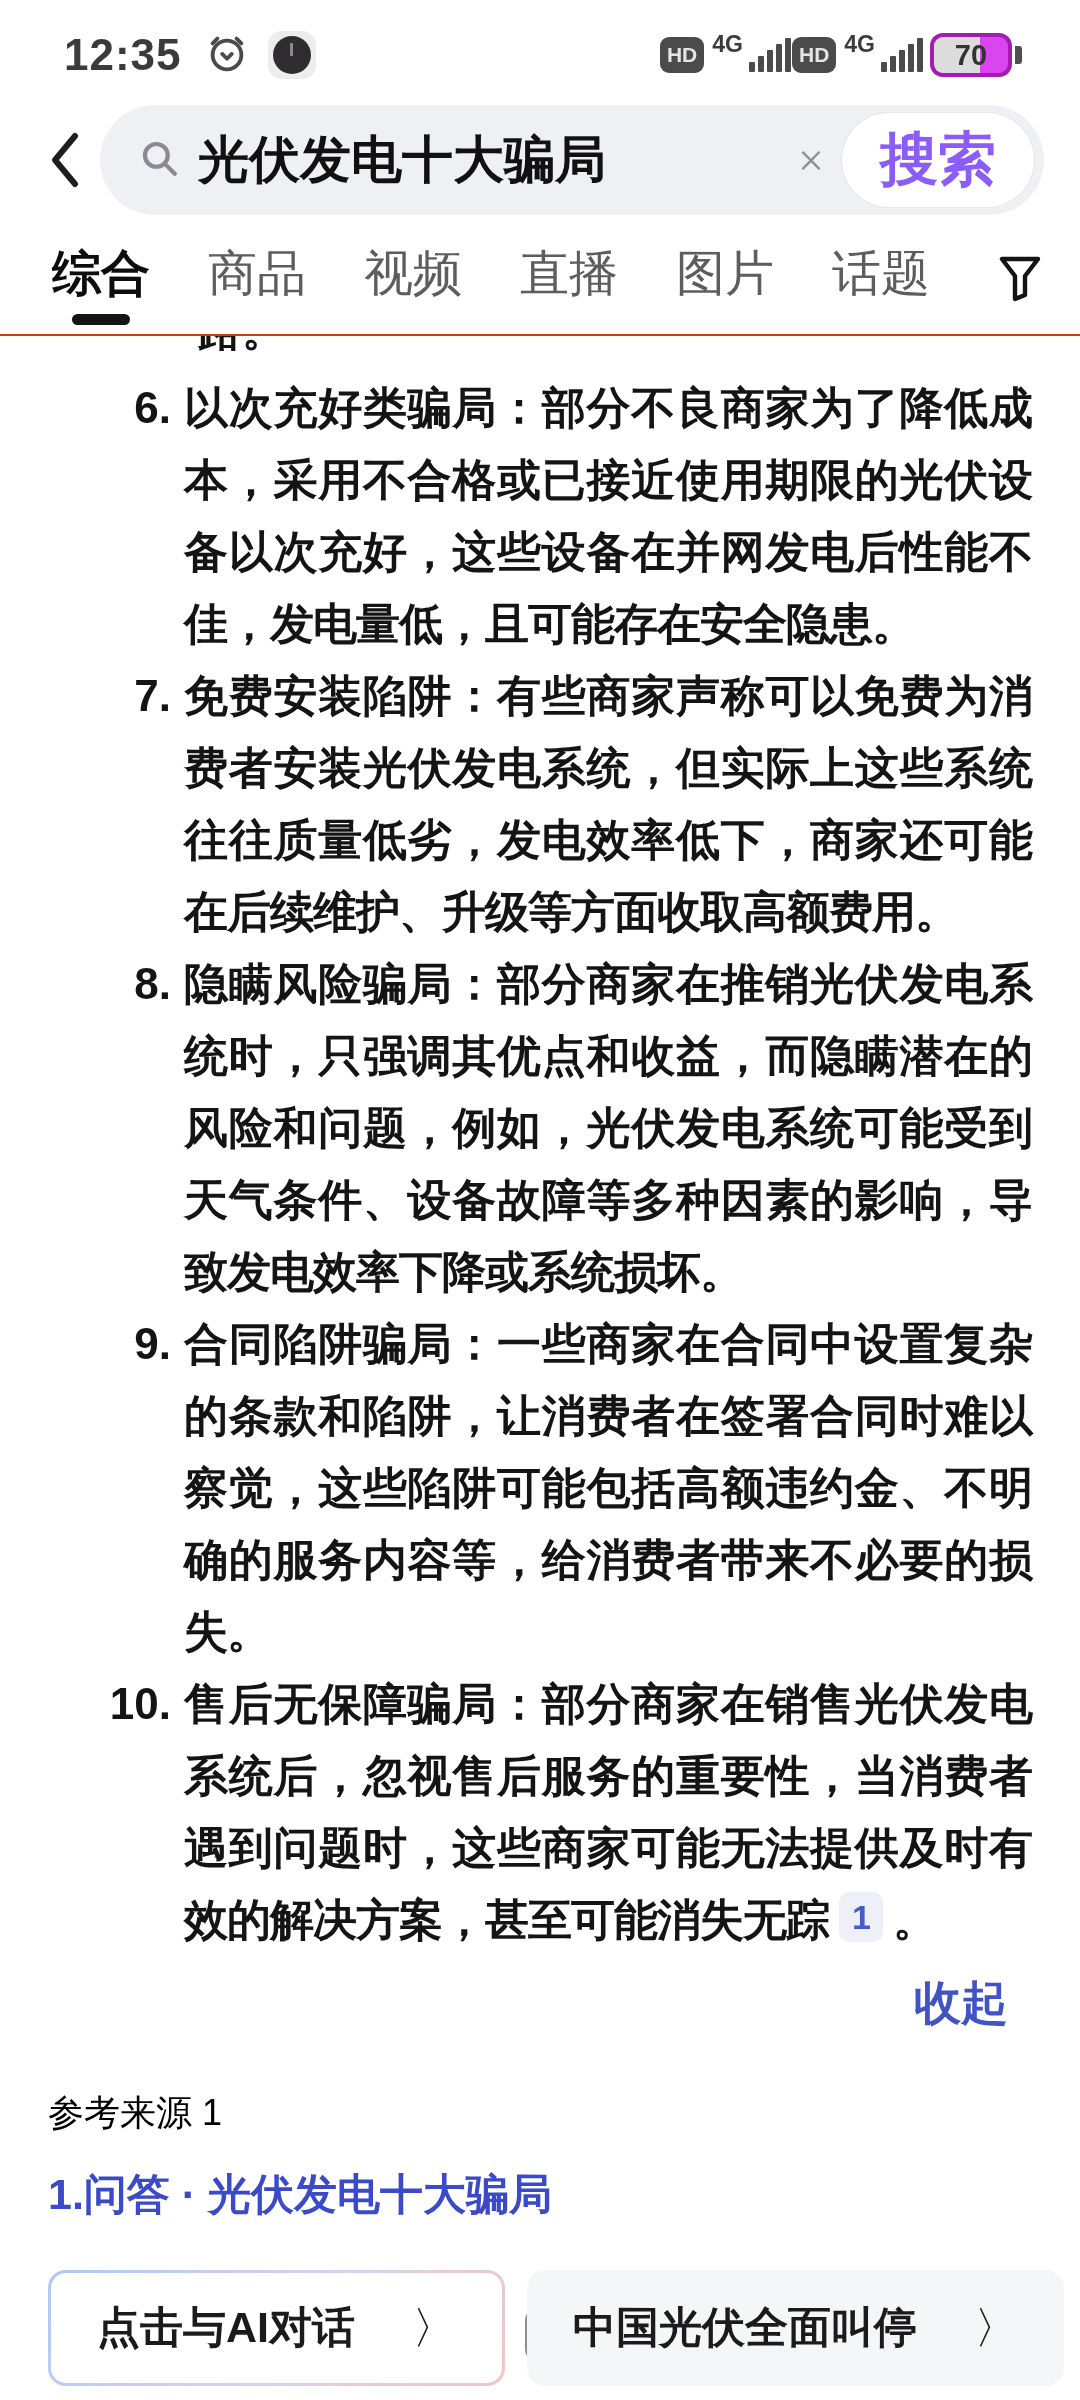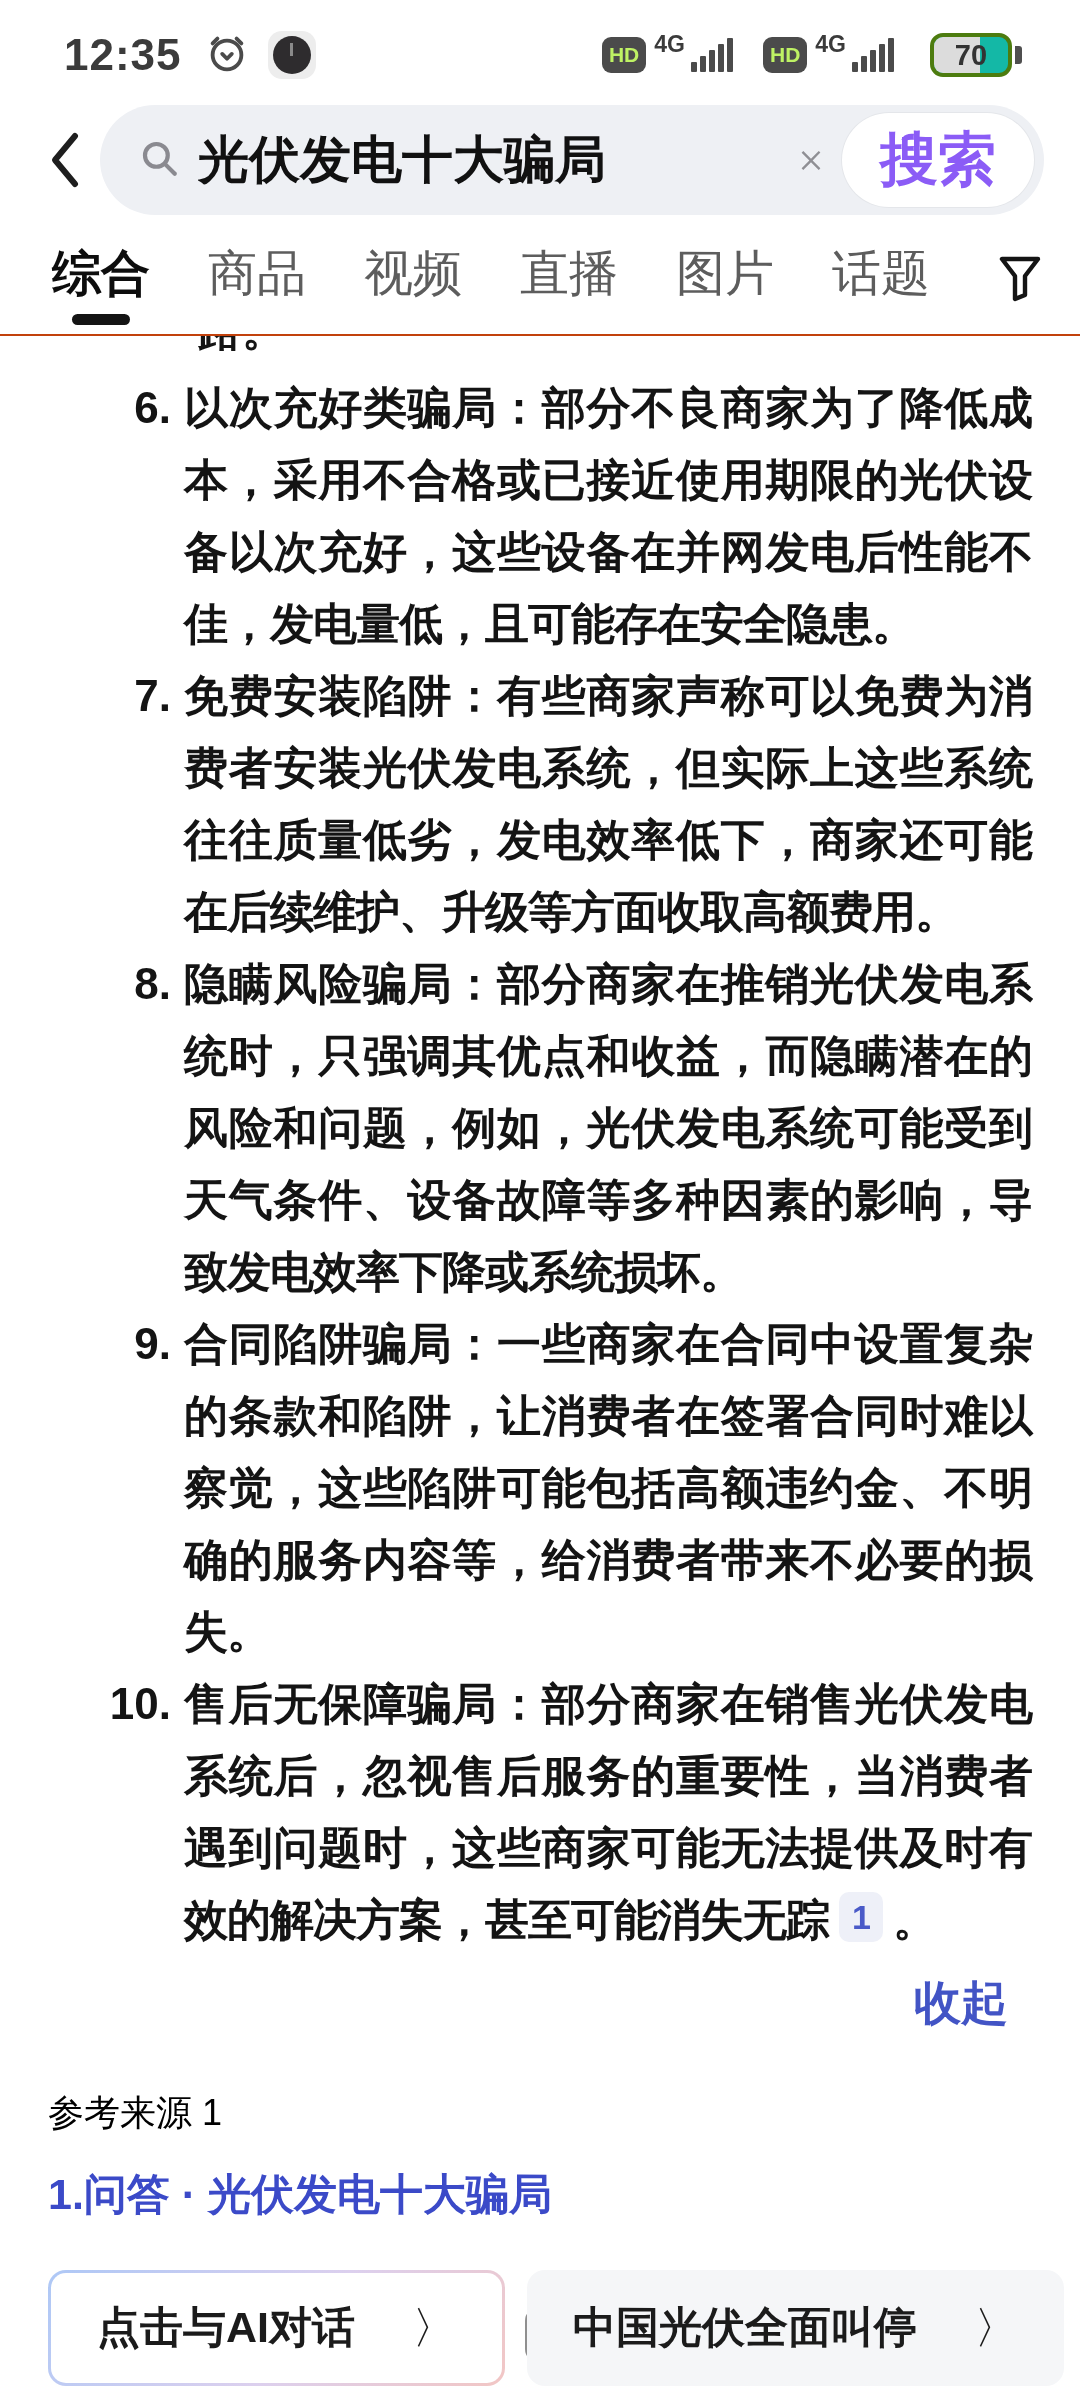--- a/index.html
+++ b/index.html
@@ -10,28 +10,28 @@
     font-family:"Liberation Sans","DejaVu Sans",sans-serif; color:#141414;
   }
   
   .statusbar { height:92px; display:flex; align-items:center; justify-content:space-between; padding:18px 58px 0 64px; }
   .sb-left, .sb-right { display:flex; align-items:center; }
   .sb-time { font-size:44px; font-weight:700; color:#3b3b3b; letter-spacing:1px; }
   .alarm-ic { margin-left:22px; }
   .clock-chip { margin-left:18px; width:48px; height:48px; border-radius:14px; background:#ededed; display:flex; align-items:center; justify-content:center; }
   .clock-face { width:38px; height:38px; border-radius:50%; background:#2e2c2e; position:relative; }
   .clock-face:after { content:""; position:absolute; left:17px; top:7px; width:3px; height:13px; background:#8a8a8a; }
-  .hd-badge { background:#4b4b4b; color:#bef264; font-size:21px; font-weight:700; border-radius:9px; padding:6px 7px; margin-right:8px; }
-  .net { display:flex; align-items:flex-end; margin-right:30px; }
+  .hd-badge { background:#4b4b4b; color:#e5e5e5; font-size:21px; font-weight:700; border-radius:9px; padding:6px 7px; margin-right:8px; }
+  .net { display:flex; align-items:flex-end; margin-right:1px; }
   .net-g { font-size:23px; font-weight:700; color:#3b3b3b; margin-right:3px; transform:translateY(-14px); }
   .bars { display:flex; align-items:flex-end; }
   .bars i { display:block; width:6px; background:#4b4b4b; margin-left:3px; border-radius:1px; }
   .bars i:nth-child(1){height:10px}.bars i:nth-child(2){height:16px}.bars i:nth-child(3){height:22px}.bars i:nth-child(4){height:28px}.bars i:nth-child(5){height:34px}
   .battery { display:flex; align-items:center; margin-left:6px; }
-  .batt-body { width:82px; height:44px; border:4px solid #4d7c0f; border-radius:13px; position:relative; overflow:hidden; display:flex; align-items:center; justify-content:center; background:#14b8a6; }
+  .batt-body { width:82px; height:44px; border:4px solid #a21caf; border-radius:13px; position:relative; overflow:hidden; display:flex; align-items:center; justify-content:center; background:#d946ef; }
   .batt-fill { position:absolute; left:0; top:0; bottom:0; width:62%; background:#dcdcdc; }
   .batt-txt { position:relative; font-size:29px; font-weight:600; color:#333; }
   .batt-nub { width:7px; height:18px; background:#4f4f4f; border-radius:0 3px 3px 0; margin-left:3px; }
   
   .searchrow { display:flex; align-items:center; height:132px; padding:4px 22px 0 36px;font-family:Liberation Serif, serif; }
   .back-btn { width:58px; height:80px; display:flex; align-items:center; justify-content:center; flex:none; }
   .pill { flex:1; height:110px; background:#eef0f4; border-radius:56px; display:flex; align-items:center; padding:0 10px 0 38px; margin:0 14px 0 6px; min-width:0; }
   .mag { flex:none; margin-right:18px; }
   .query { flex:1; min-width:0; font-size:51px; font-weight:700; color:#111; white-space:nowrap; overflow:hidden; }
   .clear-x { flex:none; font-size:46px; color:#8f8f94; padding:0 18px 0 8px; font-weight:400; }

